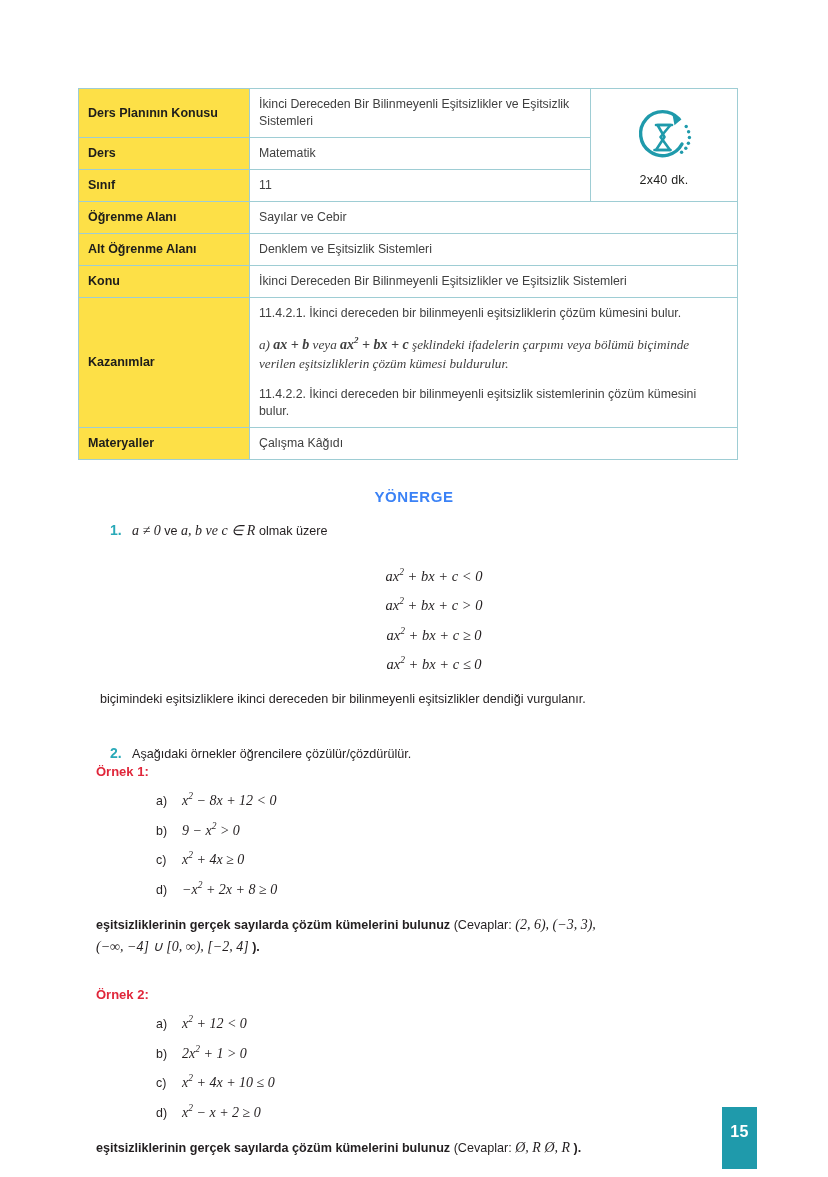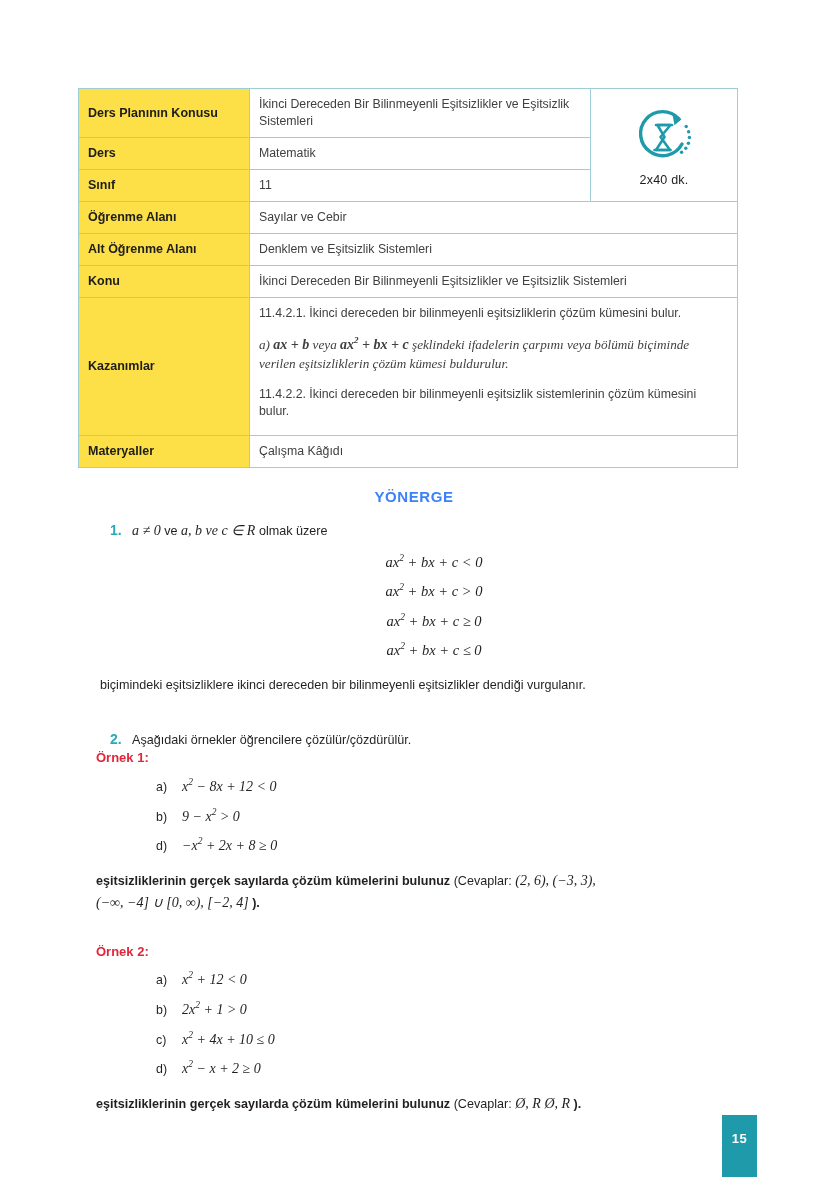--- a/index.html
+++ b/index.html
@@ -71,21 +71,21 @@
   }
 
   td.kaz-label {
     vertical-align: middle;
   }
   .kaz-body p {
     margin: 0 0 12px 0;
     font-size: 12.3px;
     line-height: 1.42;
   }
-  .kaz-body p:last-child { margin-bottom: 8px; }
+  .kaz-body p:last-child { margin-bottom: 0; }
   .kaz-body p.ital {
     font-style: italic;
     font-family: "Liberation Serif", serif;
     font-size: 13.2px;
   }
   .mathi {
     font-family: "Liberation Serif", serif;
     font-style: italic;
     font-weight: bold;
     font-size: 14px;
@@ -127,21 +127,21 @@
   }
   .step .txt { flex: 1; }
 
   .math-serif {
     font-family: "Liberation Serif", serif;
     font-style: italic;
     font-size: 14px;
   }
 
   .eqs {
-    margin: 6px 0 10px 0;
+    margin: 20px 0 10px 0;
     text-align: center;
     padding-left: 36px;
   }
   .eqs .eq {
     font-family: "Liberation Serif", serif;
     font-style: italic;
     font-size: 14.5px;
     line-height: 1.0;
     padding: 7px 0;
   }
@@ -195,26 +195,26 @@
     font-style: italic;
     font-size: 14px;
   }
 
   .gap-ornek2 { height: 30px; }
 
   
   .page-badge {
     position: absolute;
     right: 71px;
-    bottom: 0;
+    bottom: 8px;
     width: 35px;
     height: 62px;
     background: #1f9aab;
     color: #ffffff;
-    font-size: 13px;
+    font-size: 16px;
     font-weight: bold;
     display: flex;
     align-items: flex-start;
     justify-content: center;
     padding-top: 16px;
     box-sizing: border-box;
     letter-spacing: .4px;
   }
 </style>
 </head>
@@ -311,20 +311,21 @@
 
     <div class="step step2">
       <span class="num">2.</span>
       <span class="txt">Aşağıdaki örnekler öğrencilere çözülür/çözdürülür.</span>
     </div>
 
     <div class="ornek-head">Örnek 1:</div>
     <div class="choices">
       <div class="choice"><span class="ltr">a)</span><span class="ex"><span>x</span><sup>2</sup><span> − 8x + 12 &lt; 0</span></span></div>
       <div class="choice"><span class="ltr">b)</span><span class="ex"><span>9 − x</span><sup>2</sup><span> &gt; 0</span></span></div>
+      <div class="choice"><span class="ltr">c)</span><span class="ex"><span>x</span><sup>2</sup><span> + 4x ≥ 0</span></span></div>
       <div class="choice"><span class="ltr">d)</span><span class="ex"><span>−x</span><sup>2</sup><span> + 2x + 8 ≥ 0</span></span></div>
     </div>
     <div class="answer-line"><b>eşitsizliklerinin gerçek sayılarda çözüm kümelerini bulunuz</b><span> (Cevaplar:  </span><span class="ansmath">(2, 6),  (−3, 3),</span><br><span class="ansmath">(−∞, −4] ∪ [0, ∞), [−2, 4]</span><b> ).</b></div>
 
     <div class="gap-ornek2"></div>
 
     <div class="ornek-head">Örnek 2:</div>
     <div class="choices">
       <div class="choice"><span class="ltr">a)</span><span class="ex"><span>x</span><sup>2</sup><span> + 12 &lt; 0</span></span></div>
       <div class="choice"><span class="ltr">b)</span><span class="ex"><span>2x</span><sup>2</sup><span> + 1 &gt; 0</span></span></div>

